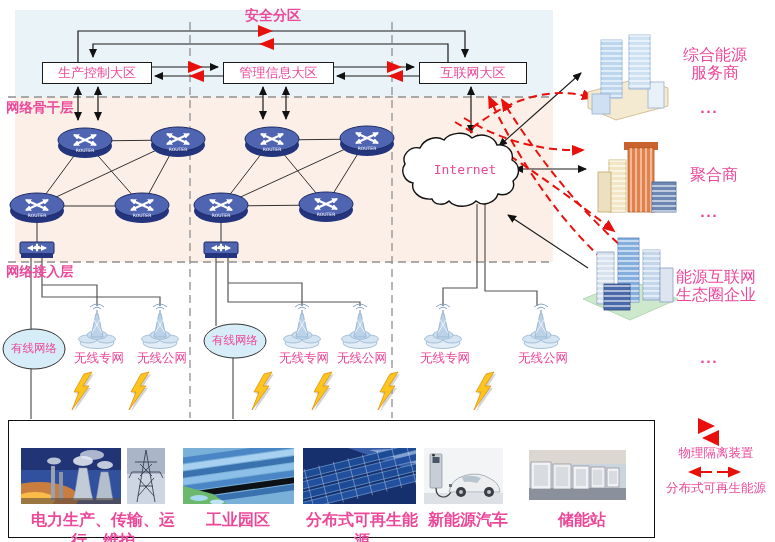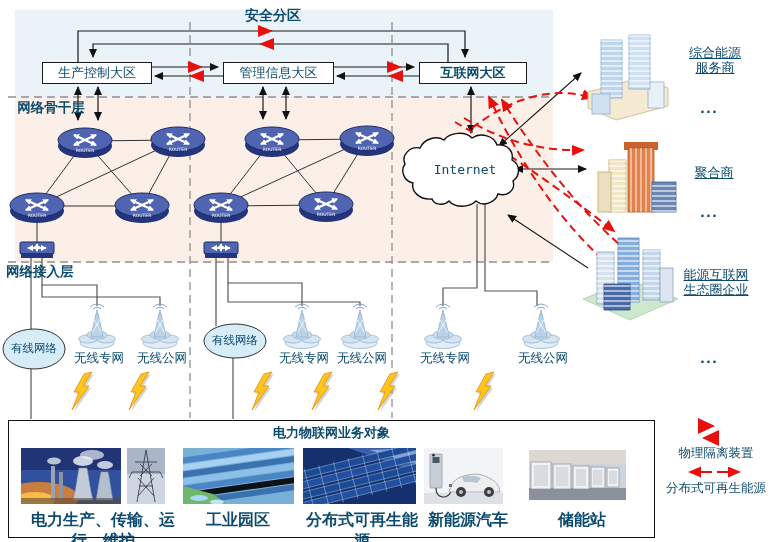--- a/index.html
+++ b/index.html
@@ -1,30 +1,30 @@
 <!DOCTYPE html>
 <html><head>
 <meta charset="utf-8">
 <style>
   html,body{margin:0;padding:0;background:#fff;}
   #root{position:relative;width:775px;height:542px;background:#fff;
-        font-family:"DejaVu Sans",sans-serif;color:#0c4a6e;overflow:hidden;}
+        font-family:"DejaVu Sans",sans-serif;color:#ec4899;overflow:hidden;}
   .band{position:absolute;}
   .band.security{left:15px;top:10px;width:538px;height:87px;background:#e9f3f8;}
   .band.backbone{left:15px;top:97px;width:538px;height:165px;background:#fcefe7;}
   svg.canvas{position:absolute;left:0;top:0;width:775px;height:542px;}
   .lbl{position:absolute;text-align:center;line-height:1.15;}
   .hdr{font-weight:bold;font-size:13.5px;}
   .zone-box{position:absolute;height:20px;background:#fff;border:1.3px solid #1a1a1a;
             font-size:13px;text-align:center;line-height:20px;z-index:4;}
   .prewrap{white-space:pre-line;}
   .cloud-lbl{font-family:"DejaVu Sans Mono",monospace;font-size:13px;}
   .wl{font-size:12.5px;width:60px;}
   .wired{font-size:11.5px;width:58px;}
-  .partner{font-size:13px;text-decoration:underline;}
+  .partner{font-size:16px;}
   .dots{font-size:13px;font-weight:bold;letter-spacing:1px;}
   .legend-lbl{font-size:12.5px;text-align:center;}
   #biz-box{position:absolute;left:8px;top:420px;width:645px;height:116px;
            background:#fff;border:1.6px solid #111;z-index:3;}
   #biz-box .title{position:absolute;left:0;right:0;top:3px;text-align:center;
                   font-weight:bold;font-size:13px;}
   .photo{position:absolute;top:27px;height:56px;}
   .photo svg{display:block;width:100%;height:100%;}
   .biz-lbl{position:absolute;top:89px;font-size:16px;font-weight:600;text-align:center;}
   .txt{z-index:5;}
@@ -270,26 +270,26 @@
       <polygon points="698,418 715,426 698,434"></polygon>
       <polygon points="719,430 702,438 719,446"></polygon>
     </g>
     <g stroke="#e8100c" stroke-width="2" fill="none">
       <path d="M712,472 H690" marker-end="url(#mr)"></path>
       <path d="M717,472 H739" marker-end="url(#mr)"></path>
     </g>
   </svg>
 
   <div class="lbl hdr txt" style="left:228px;top:7px;width:90px;font-size:14px;">安全分区</div>
-  <div class="lbl hdr txt" style="left:6px;top:100px;width:90px;text-align:center;">网络骨干层</div>
+  <div class="lbl hdr txt" style="left:6px;top:100px;width:90px;text-align:left;">网络骨干层</div>
   <div class="lbl hdr txt" style="left:6px;top:264px;width:90px;text-align:left;">网络接入层</div>
 
   <div class="zone-box" style="left:42px;top:62px;width:108px;">生产控制大区</div>
   <div class="zone-box" style="left:223px;top:62px;width:109px;">管理信息大区</div>
-  <div class="zone-box" style="left:419px;top:62px;width:106px;font-weight:bold;">互联网大区</div>
+  <div class="zone-box" style="left:419px;top:62px;width:106px;">互联网大区</div>
 
   <div class="lbl cloud-lbl txt" style="left:425px;top:163px;width:80px;text-align:center;">Internet</div>
 
   <div class="lbl wired txt" style="left:5px;top:342px;">有线网络</div>
   <div class="lbl wired txt" style="left:206px;top:334px;">有线网络</div>
 
   <div class="lbl wl txt" style="left:69px;top:351px;">无线专网</div>
   <div class="lbl wl txt" style="left:132px;top:351px;">无线公网</div>
   <div class="lbl wl txt" style="left:274px;top:351px;">无线专网</div>
   <div class="lbl wl txt" style="left:332px;top:351px;">无线公网</div>
@@ -302,21 +302,20 @@
   <div class="lbl partner txt" style="left:684px;top:166px;width:60px;">聚合商</div>
   <div class="lbl dots txt" style="left:692px;top:206px;width:34px;">...</div>
   <div class="lbl partner prewrap txt" style="left:670px;top:268px;width:92px;">能源互联网
 生态圈企业</div>
   <div class="lbl dots txt" style="left:692px;top:352px;width:34px;">...</div>
 
   <div class="lbl legend-lbl txt" style="left:666px;top:446px;width:100px;">物理隔离装置</div>
   <div class="lbl legend-lbl txt" style="left:660px;top:481px;width:112px;">分布式可再生能源</div>
 
   <div id="biz-box">
-    <div class="title">电力物联网业务对象</div>
 
     <div class="photo" style="left:12px;width:100px;">
       <svg viewBox="0 0 100 56" preserveAspectRatio="none">
         <rect width="100" height="56" fill="#31519e"></rect>
         <rect width="100" height="22" fill="#1d2f6e" opacity="0.85"></rect>
         <ellipse cx="18" cy="50" rx="40" ry="16" fill="#f08a28" opacity="0.8"></ellipse>
         <ellipse cx="14" cy="52" rx="20" ry="8" fill="#ffc24a" opacity="0.9"></ellipse>
         <rect x="30" y="18" width="4" height="34" fill="#98a2b0"></rect>
         <rect x="38" y="24" width="4" height="28" fill="#8a94a2"></rect>
         <path d="M58,20 C56,30 55,42 52,52 L72,52 C69,42 68,30 66,20 Z" fill="#c2cbd8" stroke="#8a94a4" stroke-width="0.5"></path>

